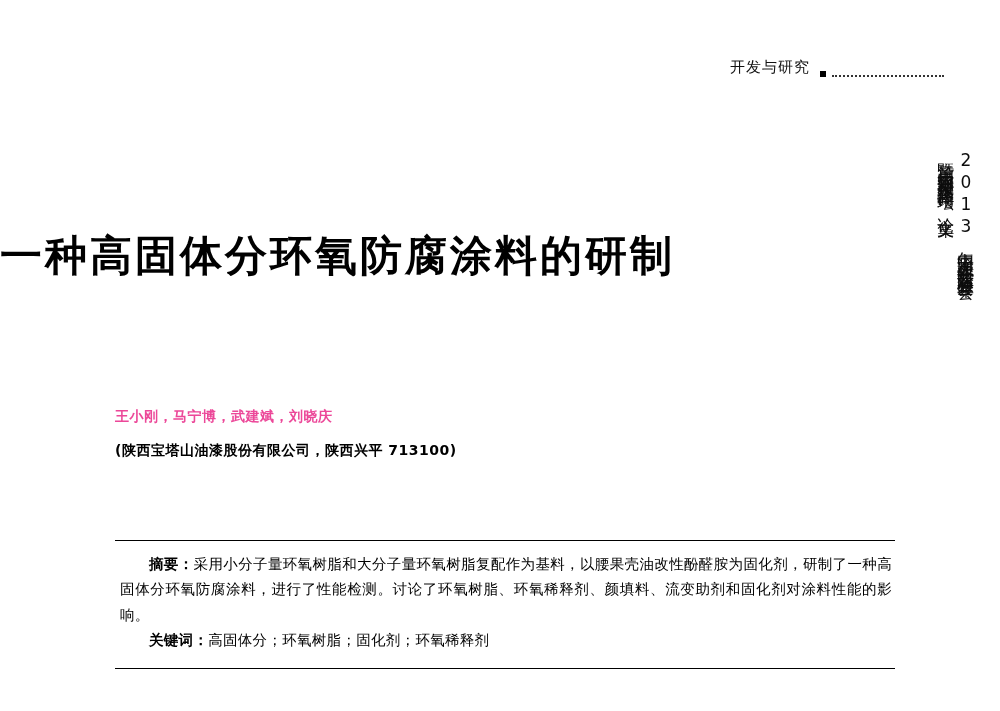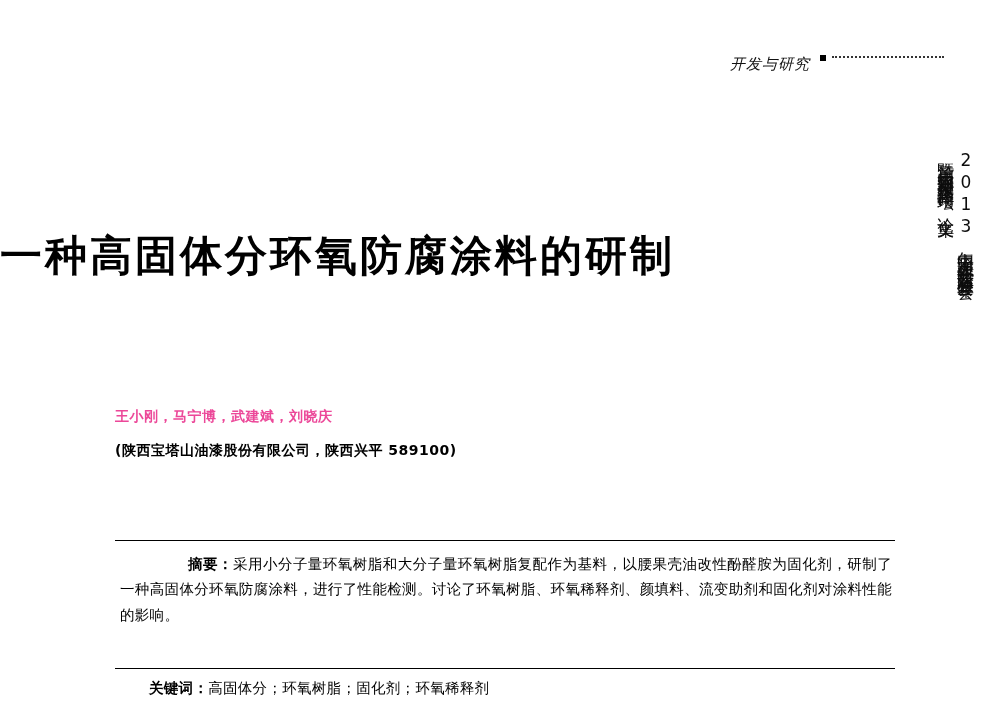--- a/index.html
+++ b/index.html
@@ -15,23 +15,22 @@
     color: #000000;
     overflow: hidden;
   }
 
   
   .header-running {
     position: absolute;
     top: 55px;
     right: 56px;
     display: flex;
-    align-items: flex-start;
+    align-items: flex-end;
     height: 22px;
-    font-style: italic;
   }
   .header-running .hr-text {
     font-size: 15px;
     letter-spacing: 1px;
     color: #111;
     white-space: nowrap;
   }
   .header-running .hr-square {
     width: 6px;
     height: 6px;
@@ -120,37 +119,35 @@
     left: 120px;
     width: 772px;
     font-size: 14.5px;
     line-height: 1.75;
     letter-spacing: 0.3px;
     font-family: "DejaVu Sans", "Liberation Sans", sans-serif;
     color: #000;
   }
   .abstract .lead {
     font-weight: 700;
-    margin-left: 39px;
   }
   .abstract p {
     margin: 0;
     text-align: justify;
     text-indent: 2em;
   }
   .keywords {
     position: absolute;
     top: 631px;
     left: 120px;
     width: 772px;
     font-size: 14.5px;
     letter-spacing: 0.3px;
     color: #000;
     text-indent: 2em;
-    margin-top: 48px;
   }
   .keywords .lead {
     font-weight: 700;
   }
 </style>
 </head>
 <body>
 
 <div class="header-running">
   <span class="hr-text">开发与研究</span>
@@ -159,21 +156,21 @@
 </div>
 
 <div class="side-vertical">
   <div class="vline">2013年中国涂料工业协会防腐涂料分会年会</div>
   <div class="vline">暨第二届中国涂料技术创新高峰论坛·论文集</div>
 </div>
 
 <div class="doc-title">一种高固体分环氧防腐涂料的研制</div>
 
 <div class="authors">王小刚，马宁博，武建斌，刘晓庆</div>
-<div class="affiliation">(陕西宝塔山油漆股份有限公司，陕西兴平 589100)</div>
+<div class="affiliation">(陕西宝塔山油漆股份有限公司，陕西兴平 713100)</div>
 
 <div class="rule rule-top"></div>
 
 <div class="abstract">
   <p>
     <span class="lead">摘要：</span><span>采用小分子量环氧树脂和大分子量环氧树脂复配作为基料，以腰果壳油改性酚醛胺为固化剂，研制了一种高固体分环氧防腐涂料，进行了性能检测。讨论了环氧树脂、环氧稀释剂、颜填料、流变助剂和固化剂对涂料性能的影响。</span>
   </p>
 </div>
 
 <div class="keywords">

